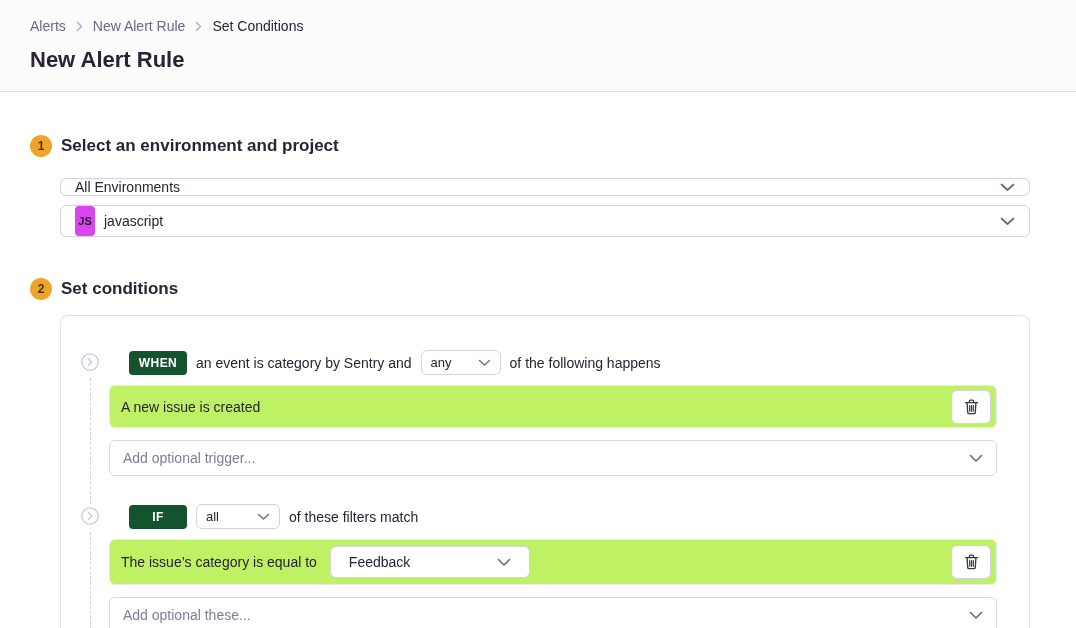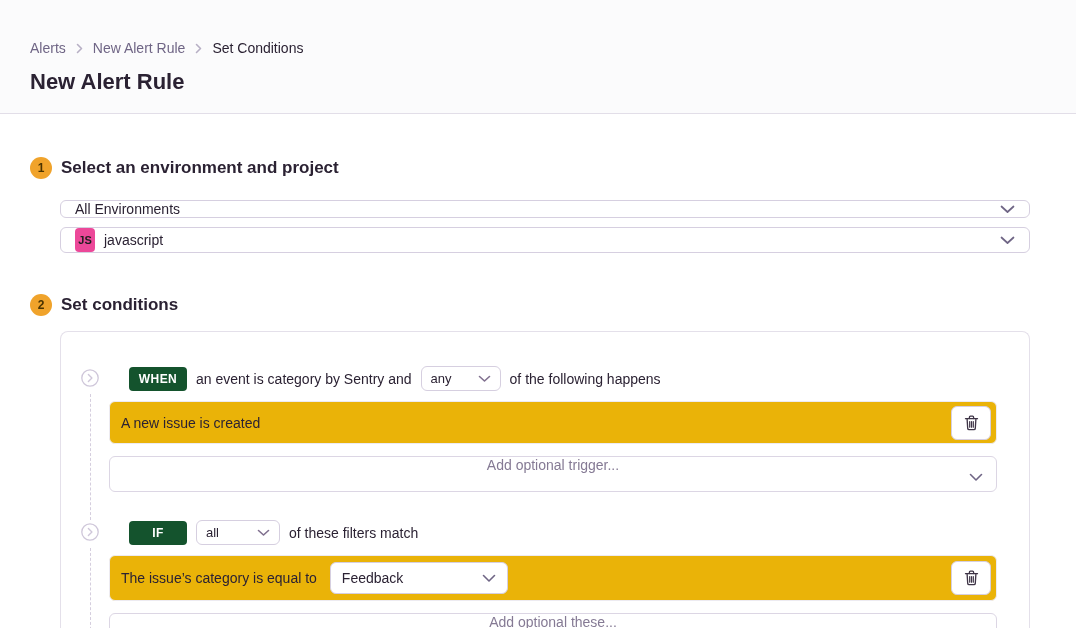--- a/index.html
+++ b/index.html
@@ -8,21 +8,21 @@
     font-family: "Liberation Sans", "DejaVu Sans", sans-serif;
     font-size: 14px;
     color: #2b2233;
     background: #fff;
   }
 
   
   .page-header {
     background: #fbfbfc;
     border-bottom: 1px solid #e2dee8;
-    padding: 40px 30px 18px 30px;
+    padding: 18px 30px 18px 30px;
   }
   .breadcrumb { display: flex; align-items: center; gap: 10px; font-size: 14px; }
   .crumb-link { color: #6f6585; text-decoration: none; cursor: pointer; }
   .crumb-current { color: #2b2233; }
   .crumb-sep { display: inline-flex; align-items: center; color: #c9c3d3; }
   .page-title { margin-top: 13px; font-size: 22px; font-weight: 700; color: #2b2233; }
 
   
   .main { padding: 42px 46px 0 30px; }
 
@@ -39,22 +39,22 @@
   .env-row { display: flex; gap: 9px; margin: 20px 0 0 30px; flex-direction: column; }
   .select-lg {
     flex: 1; height: 36px; background: #fff;
     border: 1px solid #d6cfe0; border-radius: 6px;
     display: flex; align-items: center; gap: 9px;
     padding: 0 14px; cursor: pointer;
   }
   .select-lg .chev { margin-left: auto; }
 
   .js-badge {
-    width: 20px; height: 24px; border-radius: 4px;
-    background: #ec4899; color: #1f1f1f;
+    width: 20px; height: 30px; border-radius: 4px;
+    background: #d946ef; color: #1f1f1f;
     font-size: 11px; font-weight: 700;
     display: flex; align-items: center; justify-content: center;
     flex-shrink: 0;
   }
 
   .section-2 { margin-top: 40px; }
 
   
   .panel {
     margin: 14px 0 0 30px;
@@ -83,50 +83,50 @@
     height: 25px; background: #fff;
     border: 1px solid #d6cfe0; border-radius: 6px;
     display: inline-flex; align-items: center;
     padding: 8px 9px; font-size: 13px; cursor: pointer;
   }
   .select-sm .chev { margin-left: auto; }
   .sel-any { width: 80px; }
   .sel-all { width: 84px; }
 
   .rule-row {
-    background: #eab308;
+    background: #bef264;
     border: 1px solid #edebf1;
     border-radius: 6px;
     height: 43px;
     display: flex; align-items: center;
     padding: 0 5px 0 11px;
     margin-bottom: 12px;
   }
   .filter-row { height: 46px; }
   .trash-btn {
     margin-left: auto;
     width: 40px; height: 34px;
     background: #fff; border: 1px solid #d6cfe0; border-radius: 6px;
     display: flex; align-items: center; justify-content: center;
     cursor: pointer;
   }
 
   .select-md {
-    width: 178px; height: 32px; background: #fff;
+    width: 200px; height: 32px; background: #fff;
     border: 1px solid #d6cfe0; border-radius: 6px;
     display: inline-flex; align-items: center;
-    padding: 0 11px; margin-left: 13px; cursor: pointer;
+    padding: 0 18px; margin-left: 13px; cursor: pointer;
   }
   .select-md .chev { margin-left: auto; }
 
   .add-row {
     height: 36px; background: #fff;
     border: 1px solid #dcd6e4; border-radius: 6px;
     display: flex; align-items: center;
-    padding: 0 13px; color: #857a94; cursor: pointer; flex-direction: column;
+    padding: 0 13px; color: #857a94; cursor: pointer;
   }
   .add-row .chev { margin-left: auto; }
 
   .chev { display: inline-flex; align-items: center; flex-shrink: 0; }
 </style>
 </head>
 <body>
 
 <header class="page-header">
   <nav class="breadcrumb">

